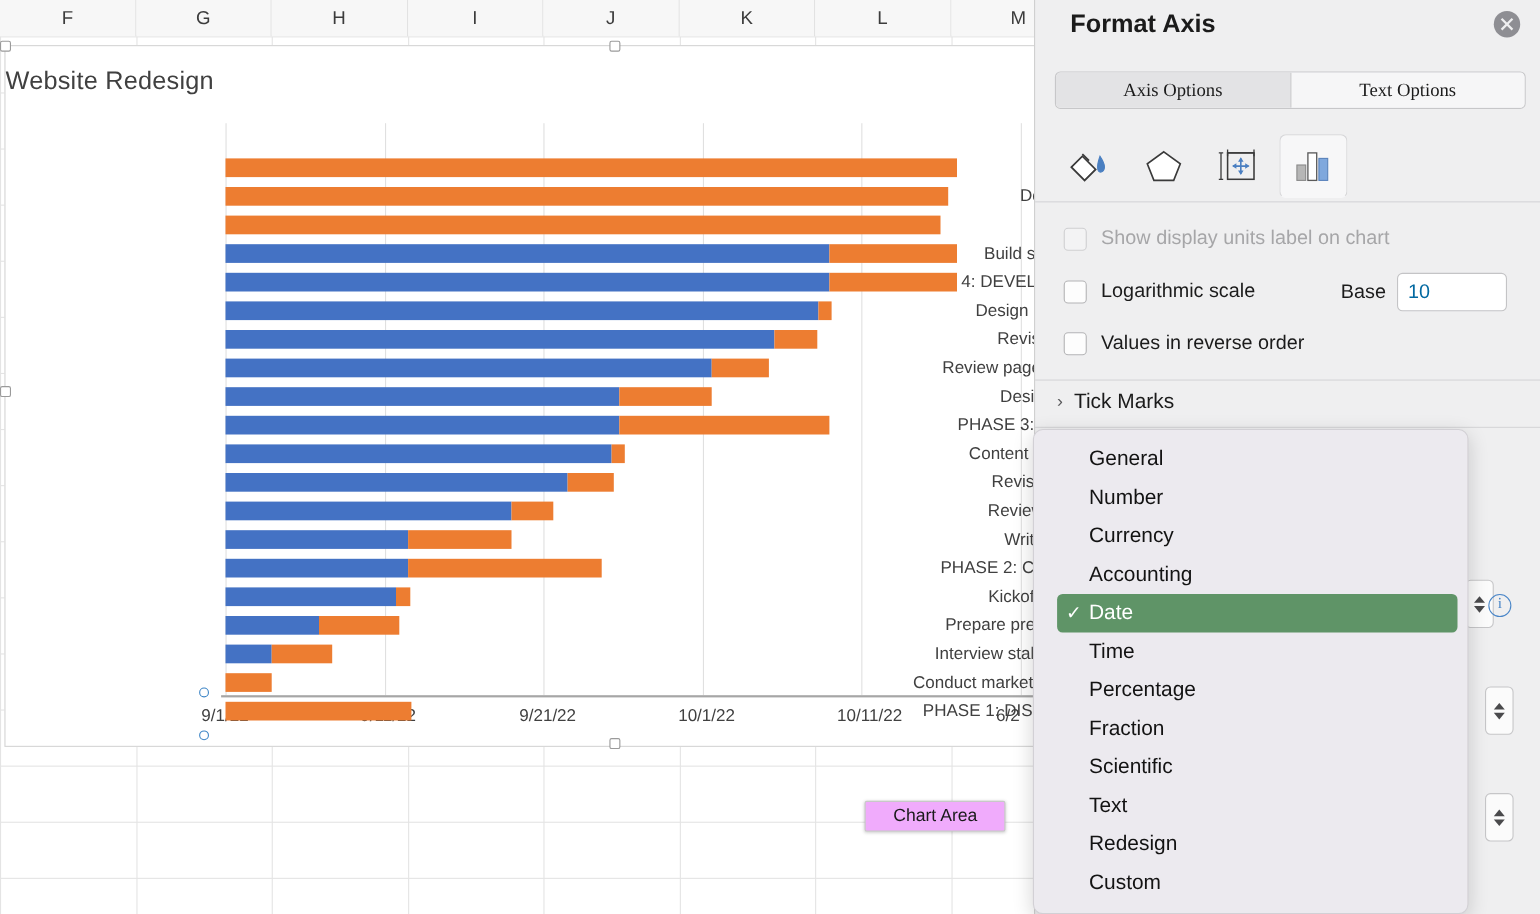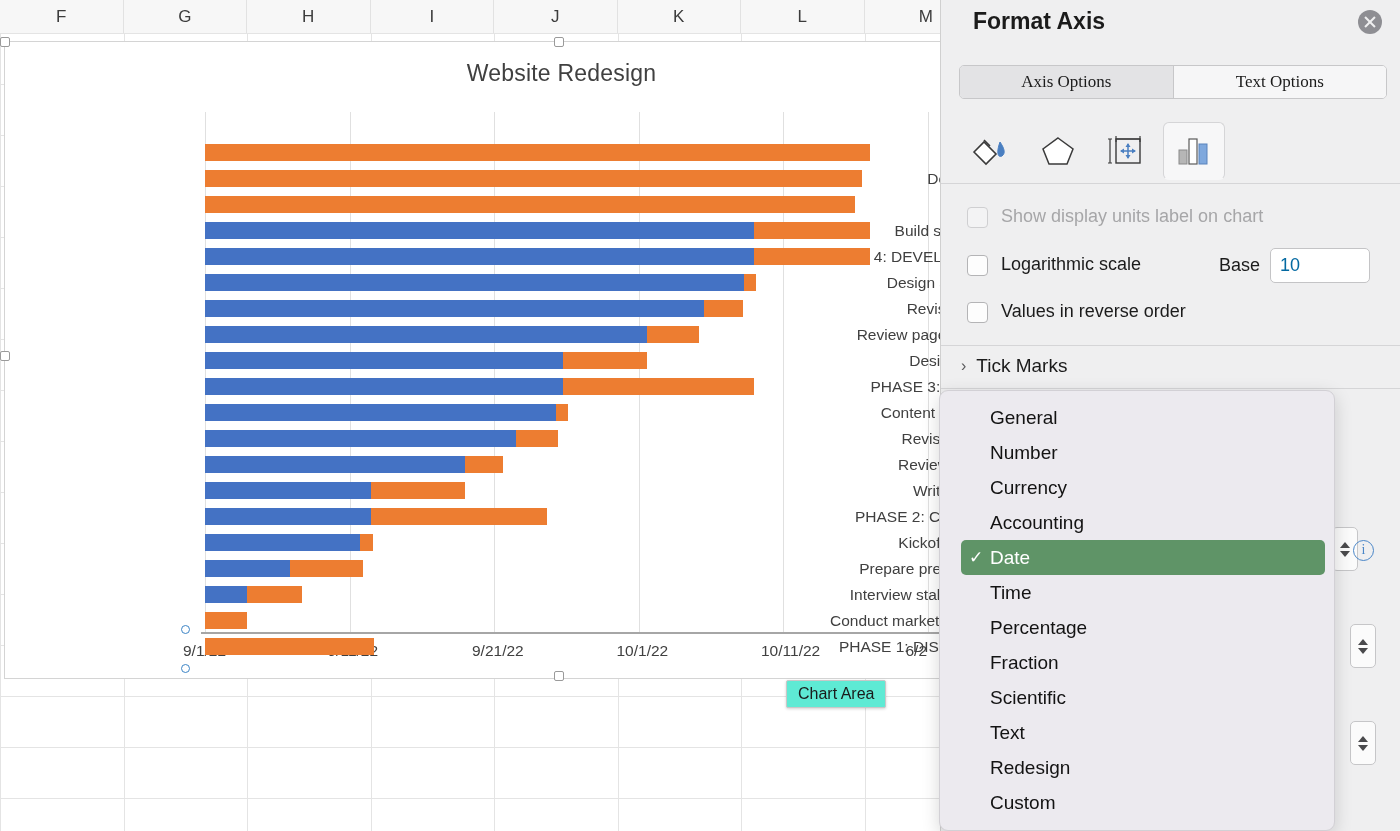--- a/index.html
+++ b/index.html
@@ -28,21 +28,21 @@
   .grid-hline { position: absolute; left: 0; width: 940px; height: 1px; background: #e4e4e4; }
 
   
   .chart-obj {
     position: absolute; left: 4px; top: 41px; width: 1010px; height: 638px;
     background: #ffffff; border: 1px solid #d4d4d4;
     overflow: hidden;
   }
   .chart-title {
     position: absolute; top: 18px; left: 0; width: 1113px;
-    text-align: center; font-size: 23px; color: #404040;
+    text-align: left; font-size: 23px; color: #404040;
     letter-spacing: .2px;
   }
   .plot { position: absolute; left: 200px; top: 70px; width: 820px; height: 520px; }
   .plot-vline { position: absolute; top: 0; bottom: 0; width: 1px; background: #e0e0e0; }
   .plot-axis-x {
     position: absolute; left: 196px; top: 590px; width: 824px; height: 2px; background: #a6a6a6;
   }
   .cat-label {
     position: absolute; right: 0; width: 196px; text-align: right;
     padding-right: 9px; font-size: 15.5px; color: #404040; white-space: nowrap;
@@ -62,23 +62,23 @@
   }
 
   
   .axis-sel {
     position: absolute; width: 9px; height: 9px; border-radius: 50%;
     background: #ffffff; border: 1.5px solid #3d85c6;
   }
 
   
   .tooltip {
-    position: absolute; left: 786px; top: 680px;
-    background: #5eead4; border: 1px solid #c8c8c8; border-radius: 2px;
-    padding: 4px 11px; font-size: 16px; color: #1a1a1a;
+    position: absolute; left: 786px; top: 728px;
+    background: #f0abfc; border: 1px solid #c8c8c8; border-radius: 2px;
+    padding: 4px 25px; font-size: 16px; color: #1a1a1a;
     box-shadow: 0 1px 3px rgba(0,0,0,.18);
     z-index: 9;
   }
 
   
   .panel {
     position: absolute; right: 0; top: 0; width: 460px; height: 831px;
     background: #efeff0; border-left: 1px solid #d0d0d0; z-index: 20;
   }
   .panel-title {

